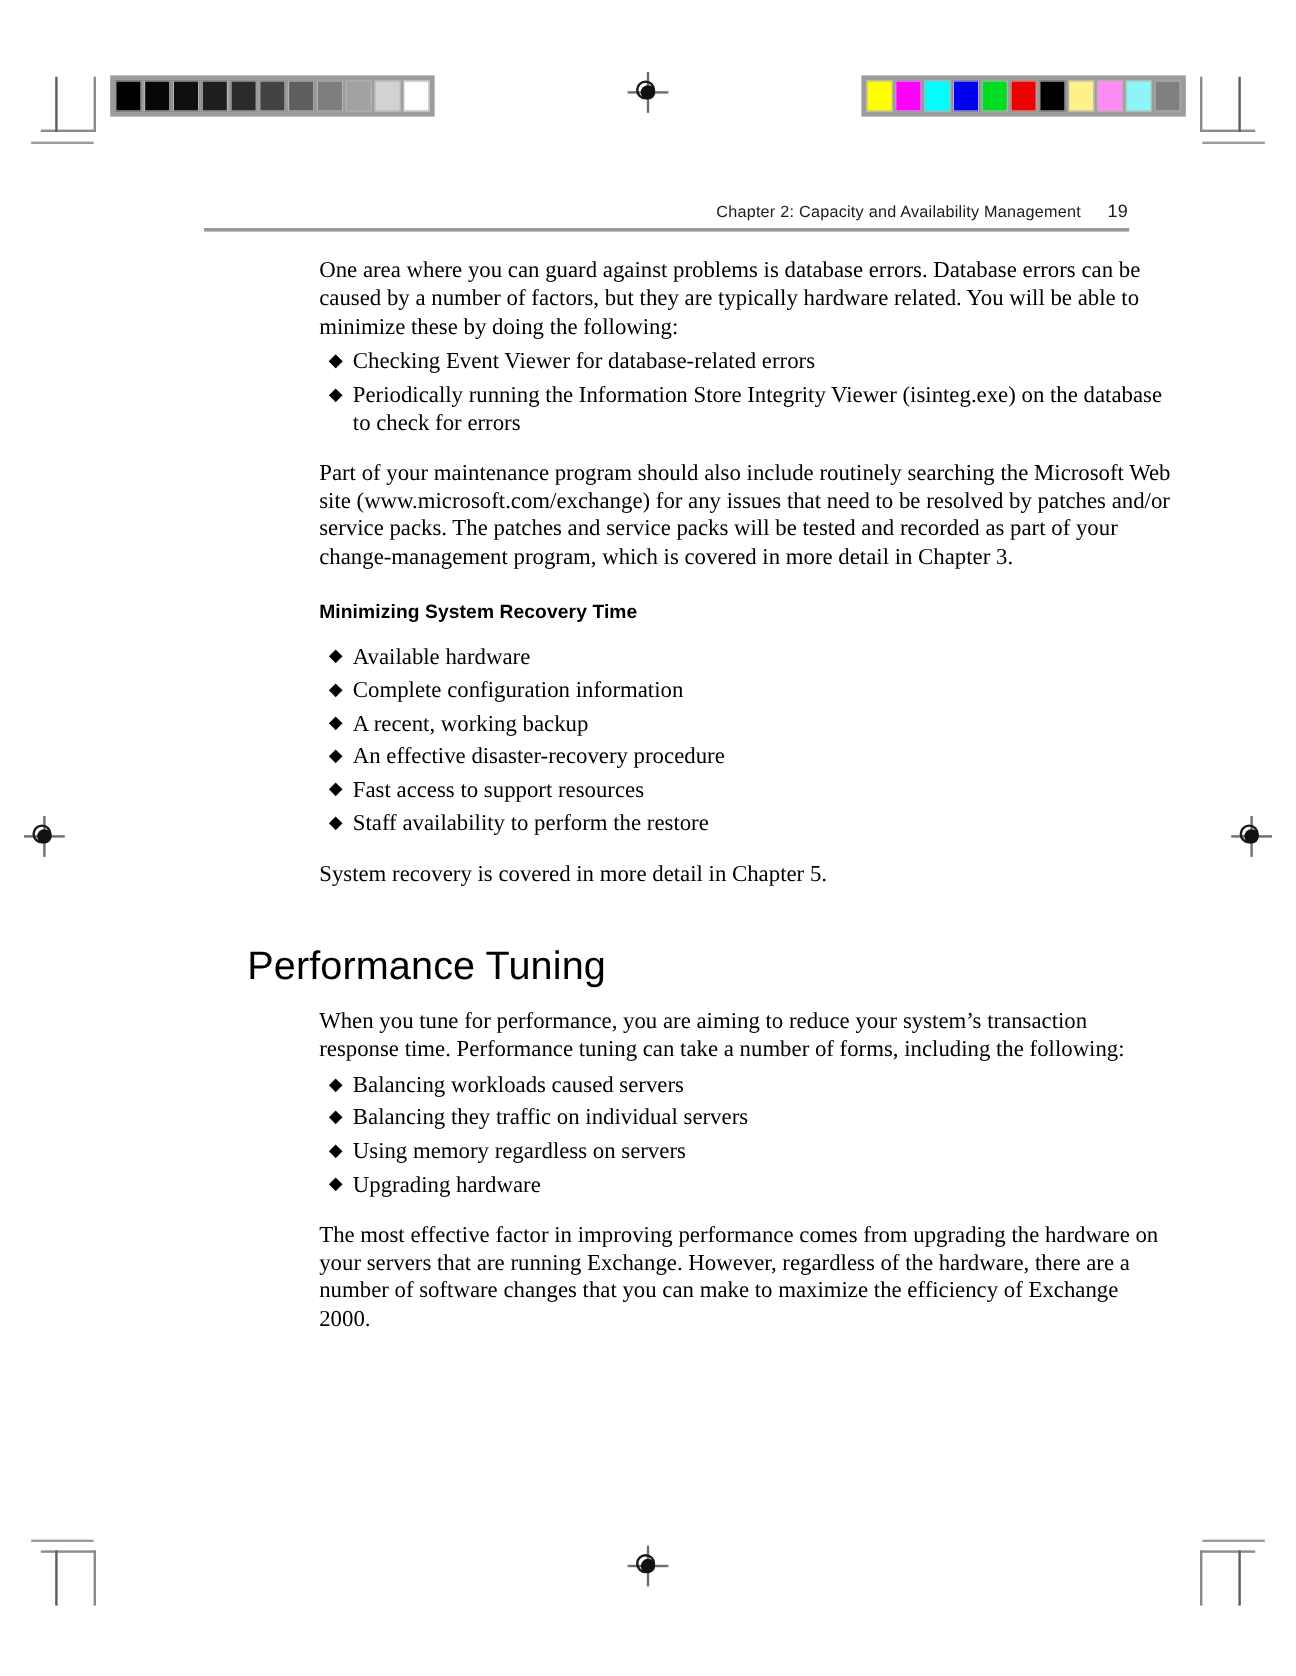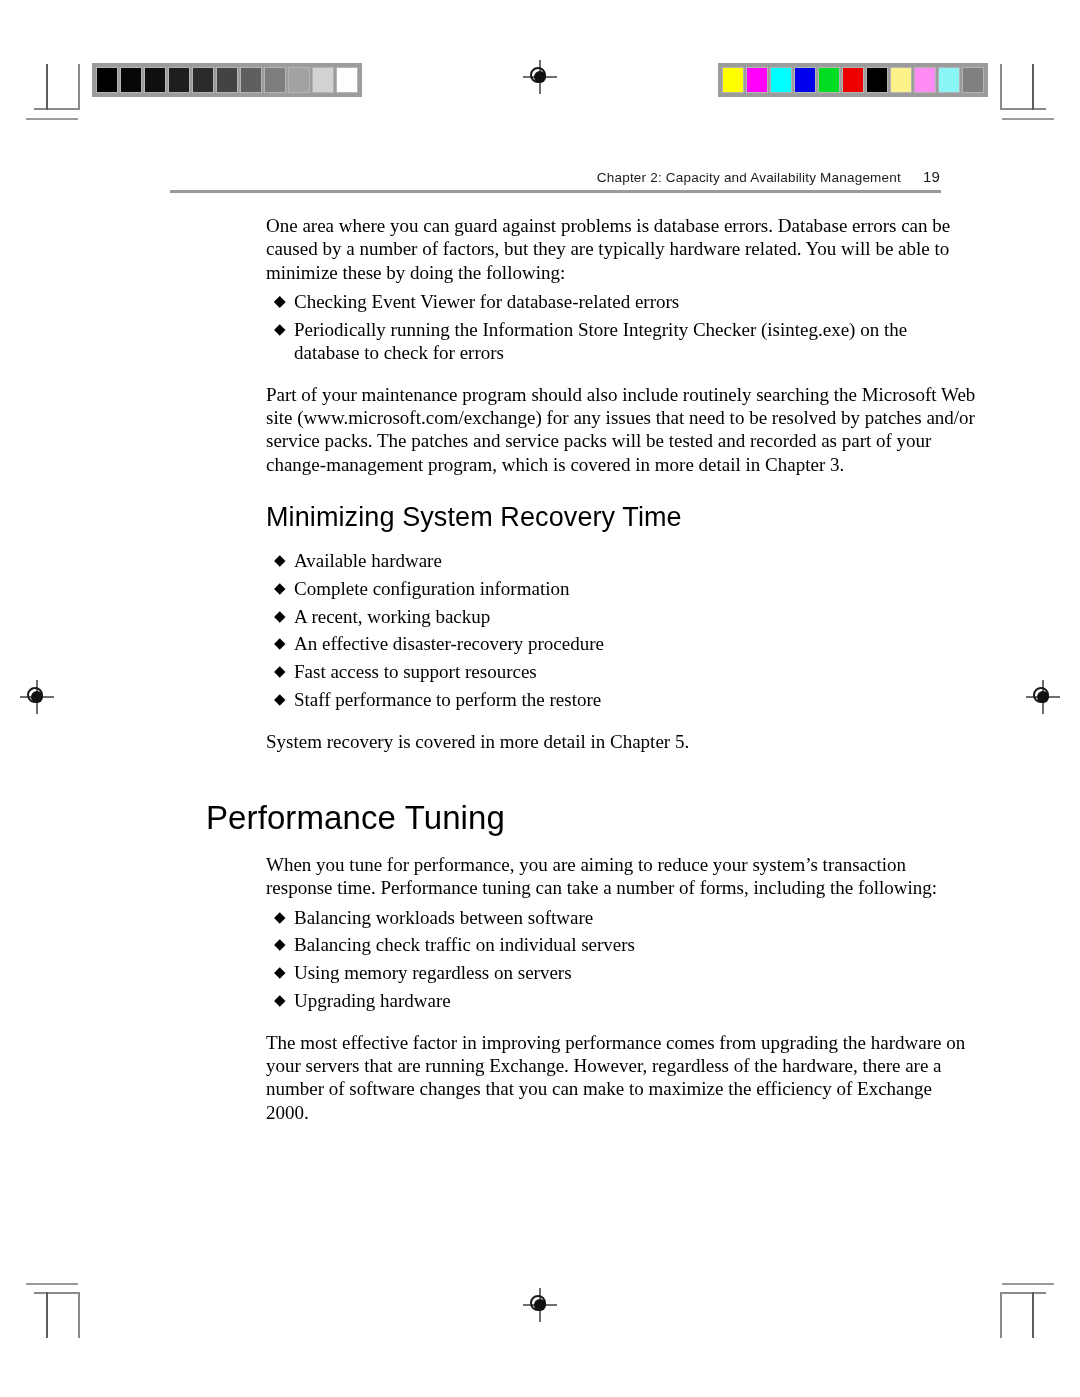--- a/index.html
+++ b/index.html
@@ -151,22 +151,22 @@
     top: 0;
     font-size: 15px;
     line-height: 23.3px;
     color: #000;
   }
 
   h2.section-head {
     margin: 26px 0 16px 230px;
     width: 710px;
     font-family: "Liberation Sans", "DejaVu Sans", sans-serif;
-    font-size: 27px;
-    font-weight: normal;
+    font-size: 16px;
+    font-weight: bold;
     letter-spacing: 0.1px;
     color: #000;
   }
   h1.chapter-head {
     margin: 46px 0 16px 170px;
     width: 780px;
     font-family: "Liberation Sans", "DejaVu Sans", sans-serif;
     font-size: 33px;
     font-weight: normal;
     letter-spacing: 0.1px;
@@ -254,40 +254,40 @@
   <div id="running-head">
     <span>Chapter 2: Capacity and Availability Management</span><span class="page-no">19</span>
   </div>
   <div id="head-rule"></div>
 
   <div id="content">
       <p class="para">One area where you can guard against problems is database errors. Database errors can be caused by a number of factors, but they are typically hardware related. You will be able to minimize these by doing the following:</p>
       <ul class="bullet-list">
         <li><span class="diamond">◆</span></li>
         <li><span class="diamond">◆</span><span>Checking Event Viewer for database-related errors</span></li>
-        <li><span class="diamond">◆</span><span>Periodically running the Information Store Integrity Checker (isinteg.exe) on the database to check for errors</span></li>
+        <li><span class="diamond">◆</span><span>Periodically running the Information Store Integrity Viewer (isinteg.exe) on the database to check for errors</span></li>
       </ul>
       <div class="gap-after-list"></div>
       <p class="para">Part of your maintenance program should also include routinely searching the Microsoft Web site (www.microsoft.com/exchange) for any issues that need to be resolved by patches and/or service packs. The patches and service packs will be tested and recorded as part of your change-management program, which is covered in more detail in Chapter 3.</p>
       <h2 class="section-head">Minimizing System Recovery Time</h2>
       <ul class="bullet-list">
         <li><span class="diamond">◆</span><span>Available hardware</span></li>
         <li><span class="diamond">◆</span><span>Complete configuration information</span></li>
         <li><span class="diamond">◆</span><span>A recent, working backup</span></li>
         <li><span class="diamond">◆</span><span>An effective disaster-recovery procedure</span></li>
         <li><span class="diamond">◆</span><span>Fast access to support resources</span></li>
-        <li><span class="diamond">◆</span><span>Staff performance to perform the restore</span></li>
+        <li><span class="diamond">◆</span><span>Staff availability to perform the restore</span></li>
       </ul>
       <div class="gap-after-list"></div>
       <p class="para">System recovery is covered in more detail in Chapter 5.</p>
       <h1 class="chapter-head">Performance Tuning</h1>
       <p class="para">When you tune for performance, you are aiming to reduce your system’s transaction response time. Performance tuning can take a number of forms, including the following:</p>
       <ul class="bullet-list">
-        <li><span class="diamond">◆</span><span>Balancing workloads between software</span></li>
-        <li><span class="diamond">◆</span><span>Balancing check traffic on individual servers</span></li>
+        <li><span class="diamond">◆</span><span>Balancing workloads caused servers</span></li>
+        <li><span class="diamond">◆</span><span>Balancing they traffic on individual servers</span></li>
         <li><span class="diamond">◆</span><span>Using memory regardless on servers</span></li>
         <li><span class="diamond">◆</span><span>Upgrading hardware</span></li>
       </ul>
       <div class="gap-after-list"></div>
       <p class="para">The most effective factor in improving performance comes from upgrading the hardware on your servers that are running Exchange. However, regardless of the hardware, there are a number of software changes that  you can make to maximize the efficiency of Exchange 2000.</p>
     </div>
 
 </div>
 
 </body></html>

